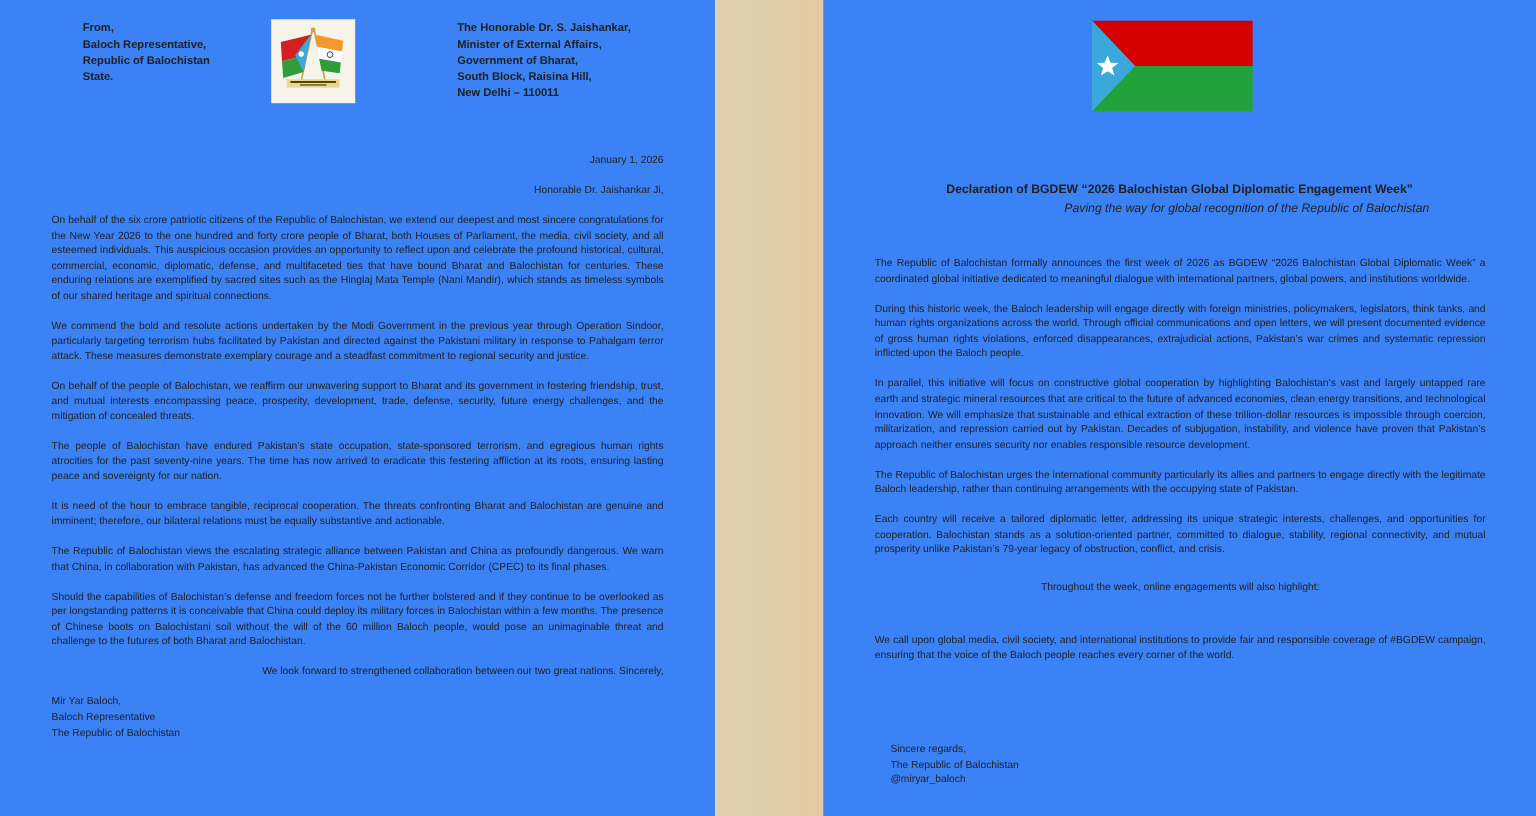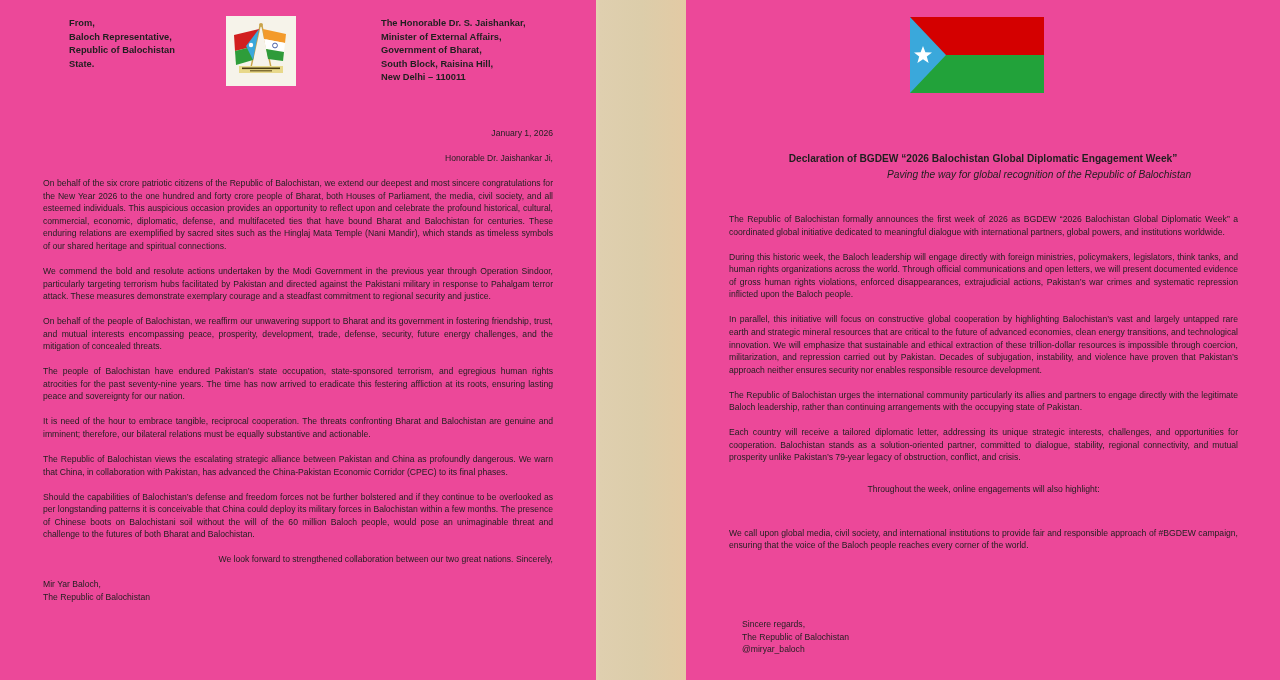--- a/index.html
+++ b/index.html
@@ -2,21 +2,21 @@
 <html><head>
 <meta charset="utf-8">
 <style>
   html, body { margin: 0; padding: 0; }
   body {
     width: 1280px; height: 680px; overflow: hidden; position: relative;
     background: #ffffff;
     font-family: "Liberation Sans", "DejaVu Sans", sans-serif;
     color: #1f1f1f;
   }
-  .page { position: absolute; top: 0; height: 680px; background: #ec4899; overflow: hidden; }
+  .page { position: absolute; top: 0; height: 680px; background: #3b82f6; overflow: hidden; }
   #left-page { left: 0; width: 596px; }
   #divider { position: absolute; left: 596px; top: 0; width: 90px; height: 680px;
              background: linear-gradient(to right, #e6d3b3 0, #dfcfaf 4px, #dccdaa 50%, #e3caa4 100%); }
   #right-page { left: 686px; width: 594px; }
 
   
   .hdr-from { position: absolute; left: 69px; top: 17px; font-size: 9.3px; line-height: 13.6px; font-weight: bold; }
   .hdr-to { position: absolute; left: 381px; top: 17px; font-size: 9.3px; line-height: 13.6px; font-weight: bold; }
   .hdr-line { display: block; white-space: nowrap; }
   .logo { position: absolute; left: 226px; top: 16px; width: 70px; height: 70px; background: #f6f3ea; }
@@ -90,20 +90,21 @@
     <p>On behalf of the six crore patriotic citizens of the Republic of Balochistan, we extend our deepest and most sincere congratulations for the New Year 2026 to the one hundred and forty crore people of Bharat, both Houses of Parliament, the media, civil society, and all esteemed individuals. This auspicious occasion provides an opportunity to reflect upon and celebrate the profound historical, cultural, commercial, economic, diplomatic, defense, and multifaceted ties that have bound Bharat and Balochistan for centuries. These enduring relations are exemplified by sacred sites such as the Hinglaj Mata Temple (Nani Mandir), which stands as timeless symbols of our shared heritage and spiritual connections.</p>
     <p>We commend the bold and resolute actions undertaken by the Modi Government in the previous year through Operation Sindoor, particularly targeting terrorism hubs facilitated by Pakistan and directed against the Pakistani military in response to Pahalgam terror attack. These measures demonstrate exemplary courage and a steadfast commitment to regional security and justice.</p>
     <p>On behalf of the people of Balochistan, we reaffirm our unwavering support to Bharat and its government in fostering friendship, trust, and mutual interests encompassing peace, prosperity, development, trade, defense, security, future energy challenges, and the mitigation of concealed threats.</p>
     <p>The people of Balochistan have endured Pakistan’s state occupation, state-sponsored terrorism, and egregious human rights atrocities for the past seventy-nine years. The time has now arrived to eradicate this festering affliction at its roots, ensuring lasting peace and sovereignty for our nation.</p>
     <p>It is need of the hour to embrace tangible, reciprocal cooperation. The threats confronting Bharat and Balochistan are genuine and imminent; therefore, our bilateral relations must be equally substantive and actionable.</p>
     <p>The Republic of Balochistan views the escalating strategic alliance between Pakistan and China as profoundly dangerous. We warn that China, in collaboration with Pakistan, has advanced the China-Pakistan Economic Corridor (CPEC) to its final phases.</p>
     <p>Should the capabilities of Balochistan’s defense and freedom forces not be further bolstered and if they continue to be overlooked as per longstanding patterns it is conceivable that China could deploy its military forces in Balochistan within a few months. The presence of Chinese boots on Balochistani soil without the will of the 60 million Baloch people, would pose an unimaginable threat and challenge to the futures of both Bharat and Balochistan.</p>
     <p class="single">We look forward to strengthened collaboration between our two great nations.  Sincerely,</p>
     <div>
       <span class="sig-line">Mir Yar Baloch,</span>
+      <span class="sig-line">Baloch Representative</span>
       <span class="sig-line">The Republic of Balochistan</span>
     </div>
   </div>
 </div>
 
 <div id="divider"></div>
 
 <div class="page" id="right-page">
   <div class="flag">
     <svg viewBox="0 0 134 76" xmlns="http://www.w3.org/2000/svg" preserveAspectRatio="none">
@@ -117,21 +118,21 @@
   <div class="decl-title">Declaration of BGDEW “2026 Balochistan Global Diplomatic Engagement Week”</div>
   <div class="decl-sub">Paving the way for global recognition of the Republic of Balochistan</div>
 
   <div class="r-body">
     <p>The Republic of Balochistan formally announces the first week of 2026 as BGDEW “2026 Balochistan Global Diplomatic Week” a coordinated global initiative dedicated to meaningful dialogue with international partners, global powers, and institutions worldwide.</p>
     <p>During this historic week, the Baloch leadership will engage directly with foreign ministries, policymakers, legislators, think tanks, and human rights organizations across the world. Through official communications and open letters, we will present documented evidence of gross human rights violations, enforced disappearances, extrajudicial actions, Pakistan’s war crimes and systematic repression inflicted upon the Baloch people.</p>
     <p>In parallel, this initiative will focus on constructive global cooperation by highlighting Balochistan’s vast and largely untapped rare earth and strategic mineral resources that are critical to the future of advanced economies, clean energy transitions, and technological innovation. We will emphasize that sustainable and ethical extraction of these trillion-dollar resources is impossible through coercion, militarization, and repression carried out by Pakistan. Decades of subjugation, instability, and violence have proven that Pakistan’s approach neither ensures security nor enables responsible resource development.</p>
     <p>The Republic of Balochistan urges the international community particularly its allies and partners to engage directly with the legitimate Baloch leadership, rather than continuing arrangements with the occupying state of Pakistan.</p>
     <p>Each country will receive a tailored diplomatic letter, addressing its unique strategic interests, challenges, and opportunities for cooperation. Balochistan stands as a solution-oriented partner, committed to dialogue, stability, regional connectivity, and mutual prosperity unlike Pakistan’s 79-year legacy of obstruction, conflict, and crisis.</p>
     <p class="single gap">Throughout the week, online engagements will also highlight:</p>
-    <p>We call upon global media, civil society, and international institutions to provide fair and responsible approach of #BGDEW campaign, ensuring that the voice of the Baloch people reaches every corner of the world.</p>
+    <p>We call upon global media, civil society, and international institutions to provide fair and responsible coverage of #BGDEW campaign, ensuring that the voice of the Baloch people reaches every corner of the world.</p>
   </div>
 
   <div class="r-sig">
     <span class="sig-line">Sincere regards,</span>
     <span class="sig-line">The Republic of Balochistan</span>
     <span class="sig-line">@miryar_baloch</span>
   </div>
 </div>
 
 </body></html>

